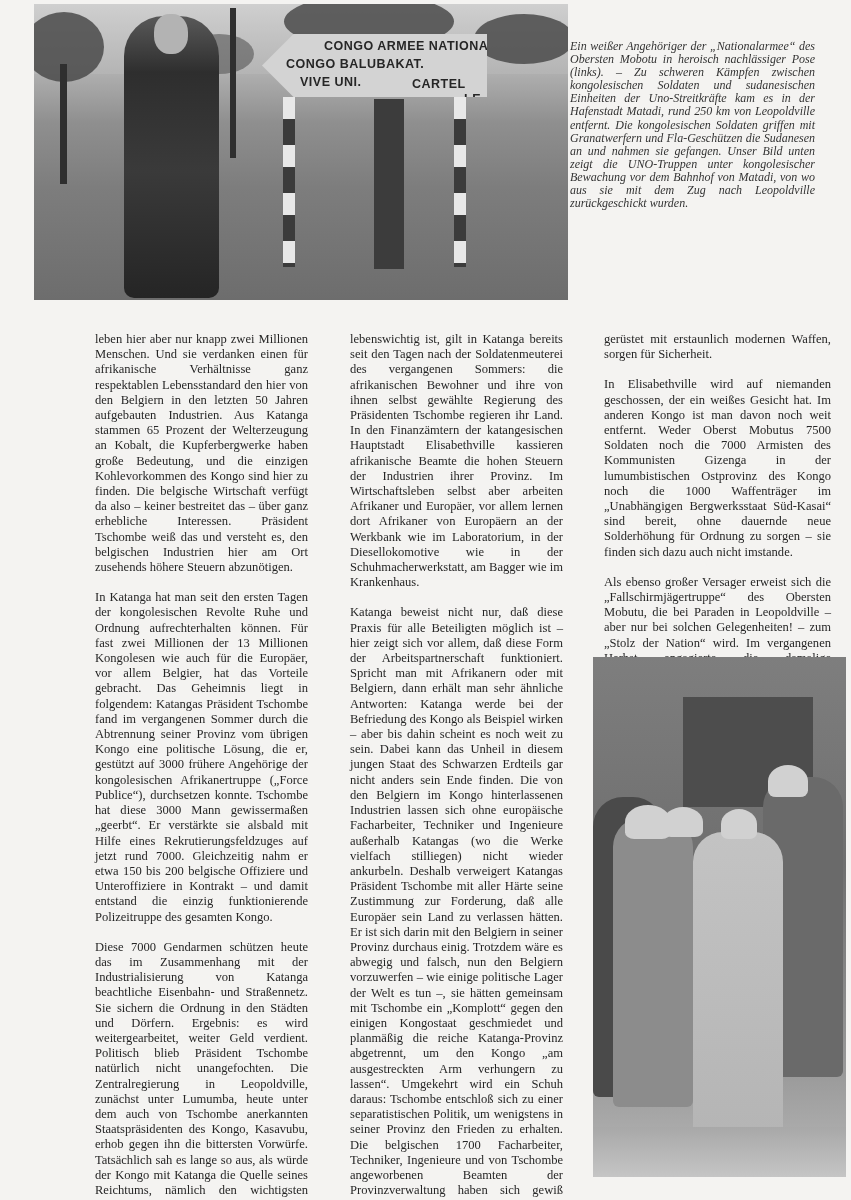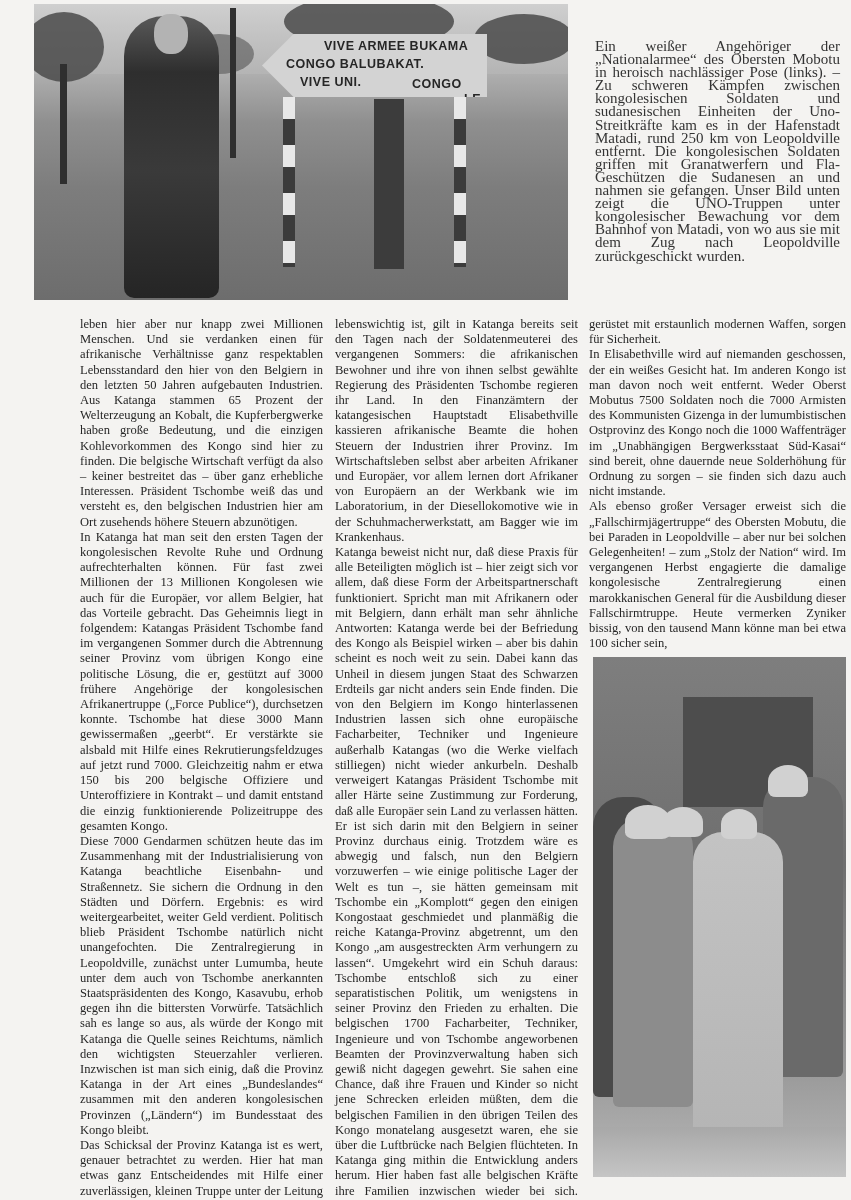--- a/index.html
+++ b/index.html
@@ -33,30 +33,30 @@
   #photo-top .sign span { position:absolute; white-space:nowrap; }
   #photo-top .post { position:absolute; width:12px;
     background:repeating-linear-gradient(180deg,#e8e8e4 0 22px,#3b3b38 22px 48px); }
   
   #photo-bottom { left:593px; top:657px; width:253px; height:520px;
     background:linear-gradient(180deg,#7e7e7b 0%,#6f6f6b 40%,#9a9a96 80%,#b9b8b4 100%); }
   #photo-bottom .fig { position:absolute; border-radius:30px 30px 6px 6px; }
   #photo-bottom .helmet { position:absolute; border-radius:50% 50% 20% 20%; background:#d2d1cc; }
 
   .caption {
-    position:absolute; left:595px; top:40px; width:245px;
-    font-size:15px; line-height:13.1px; text-align:justify;
+    position:absolute; left:570px; top:40px; width:245px;
+    font-style:italic; font-size:12px; line-height:13.1px; text-align:justify;
     color:#333;
   }
   .col {
     position:absolute; top:317px;
     font-size:12.55px; line-height:15.2px; text-align:justify;
     hyphens:manual; color:#262626;
   }
-  .col p { margin:0; text-indent:0; }
+  .col p { margin:15px; text-indent:0; }
   #col-left { left:80px; width:243px; }
   #col-mid { left:335px; width:243px; }
   #col-right { left:589px; width:257px; }
 </style>
 </head>
 <body>
 
 <div class="photo" id="photo-top">
   <div class="sky"></div>
   <div class="tree" style="left:-10px;top:8px;width:80px;height:70px;"></div>
@@ -64,25 +64,25 @@
   <div class="tree" style="left:150px;top:30px;width:70px;height:40px;opacity:.55"></div>
   <div class="trunk" style="left:196px;top:4px;width:6px;height:150px;"></div>
   <div class="tree" style="left:250px;top:-10px;width:170px;height:55px;"></div>
   <div class="tree" style="left:440px;top:10px;width:100px;height:50px;"></div>
   <div class="trunk" style="left:340px;top:95px;width:30px;height:170px;background:#3c3c39"></div>
   <div class="soldier"></div>
   <div class="head"></div>
   <div class="post" style="left:249px;top:93px;height:170px;"></div>
   <div class="post" style="left:420px;top:93px;height:170px;"></div>
   <div class="sign">
-    <span style="left:62px;top:4px;">VIVE ARMEE BUKAMA</span>
+    <span style="left:62px;top:4px;">CONGO ARMEE NATIONA</span>
     <span style="left:202px;top:17px;margin-top:40px;">LE</span>
     <span style="left:24px;top:22px;">CONGO BALUBAKAT.</span>
     <span style="left:38px;top:40px;">VIVE UNI.</span>
-    <span style="left:150px;top:42px;">CONGO</span>
+    <span style="left:150px;top:42px;">CARTEL</span>
   </div>
 </div>
 
 <div class="caption">Ein weißer Angehöriger der „Nationalarmee“ des Obersten Mobotu in heroisch nachlässiger Pose (links). – Zu schweren Kämpfen zwischen kongolesischen Soldaten und sudanesischen Einheiten der Uno-Streitkräfte kam es in der Hafenstadt Matadi, rund 250 km von Leopoldville entfernt. Die kongolesischen Soldaten griffen mit Granatwerfern und Fla-Geschützen die Sudanesen an und nahmen sie gefangen. Unser Bild unten zeigt die UNO-Truppen unter kongolesischer Bewachung vor dem Bahnhof von Matadi, von wo aus sie mit dem Zug nach Leopoldville zurückgeschickt wurden.</div>
 
 <div class="col" id="col-left">
   <p>leben hier aber nur knapp zwei Millionen Menschen. Und sie verdanken einen für afrikanische Verhältnisse ganz respektablen Lebensstandard den hier von den Belgiern in den letzten 50 Jahren aufgebauten Industrien. Aus Katanga stammen 65 Prozent der Welterzeugung an Kobalt, die Kupferbergwerke haben große Bedeutung, und die einzigen Kohlevorkommen des Kongo sind hier zu finden. Die belgische Wirtschaft verfügt da also – keiner bestreitet das – über ganz erhebliche Interessen. Präsident Tschombe weiß das und versteht es, den belgischen Industrien hier am Ort zusehends höhere Steuern abzunötigen.</p>
   <p>In Katanga hat man seit den ersten Tagen der kongolesischen Revolte Ruhe und Ordnung aufrechterhalten können. Für fast zwei Millionen der 13 Millionen Kongolesen wie auch für die Europäer, vor allem Belgier, hat das Vorteile gebracht. Das Geheimnis liegt in folgendem: Katangas Präsident Tschombe fand im vergangenen Sommer durch die Abtrennung seiner Provinz vom übrigen Kongo eine politische Lösung, die er, gestützt auf 3000 frühere Angehörige der kongolesischen Afrikanertruppe („Force Publice“), durchsetzen konnte. Tschombe hat diese 3000 Mann gewissermaßen „geerbt“. Er verstärkte sie alsbald mit Hilfe eines Rekrutierungsfeldzuges auf jetzt rund 7000. Gleichzeitig nahm er etwa 150 bis 200 belgische Offiziere und Unteroffiziere in Kontrakt – und damit entstand die einzig funktionierende Polizeitruppe des gesamten Kongo.</p>
   <p>Diese 7000 Gendarmen schützen heute das im Zusammenhang mit der Industrialisierung von Katanga beachtliche Eisenbahn- und Straßennetz. Sie sichern die Ordnung in den Städten und Dörfern. Ergebnis: es wird weitergearbeitet, weiter Geld verdient. Politisch blieb Präsident Tschombe natürlich nicht unangefochten. Die Zentralregierung in Leopoldville, zunächst unter Lumumba, heute unter dem auch von Tschombe anerkannten Staatspräsidenten des Kongo, Kasavubu, erhob gegen ihn die bittersten Vorwürfe. Tatsächlich sah es lange so aus, als würde der Kongo mit Katanga die Quelle seines Reichtums, nämlich den wichtigsten Steuerzahler verlieren. Inzwischen ist man sich einig, daß die Provinz Katanga in der Art eines „Bundeslandes“ zusammen mit den anderen kongolesischen Provinzen („Ländern“) im Bundesstaat des Kongo bleibt.</p>
   <p>Das Schicksal der Provinz Katanga ist es wert, genauer betrachtet zu werden. Hier hat man etwas ganz Entscheidendes mit Hilfe einer zuverlässigen, kleinen Truppe unter der Leitung eines entschlossenen Politikers gesichert: die weitere Zusammenarbeit zwischen Schwarz und Weiß. Was für den gesamten Kongo</p>

